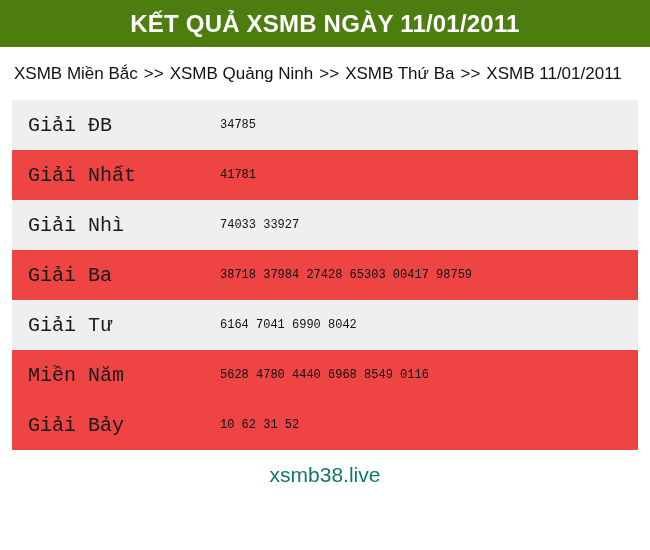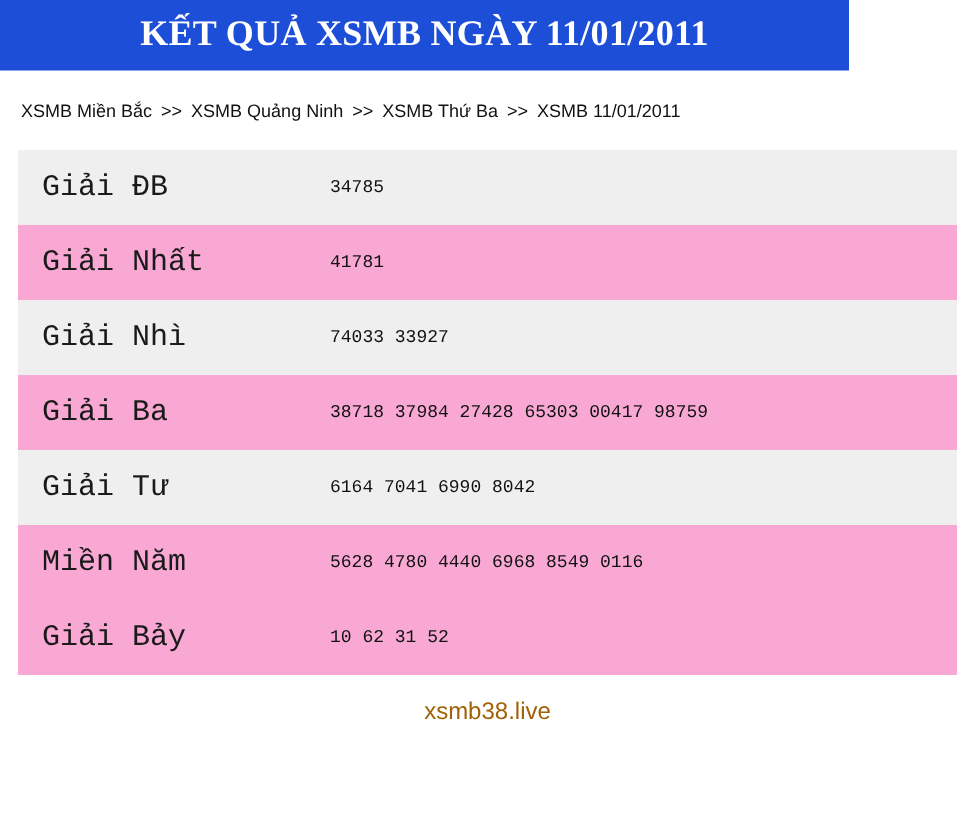--- a/index.html
+++ b/index.html
@@ -4,42 +4,41 @@
 <style>
   * { margin: 0; padding: 0; box-sizing: border-box; }
   html, body {
     width: 650px;
     height: 550px;
     background: #ffffff;
     font-family: "Liberation Sans", sans-serif;
     overflow: hidden;
   }
   .header {
-    width: 566px;
+    width: 650px;
     height: 47px;
-    background: #1d4ed8;
+    background: #4d7c0f;
     display: flex;
     align-items: center;
     justify-content: center;
-    font-family: Liberation Serif, serif;
   }
   .header .title {
     color: #ffffff;
     font-size: 24px;
     font-weight: bold;
     letter-spacing: 0.2px;
     white-space: nowrap;
   }
   .breadcrumb {
     width: 650px;
     height: 53px;
     display: flex;
     align-items: center;
     padding-left: 14px;
-    font-size: 12px;
+    font-size: 17px;
     color: #111111;
     white-space: nowrap;
   }
   .breadcrumb .crumb {
     cursor: pointer;
     color: #111111;
     text-decoration: none;
   }
   .breadcrumb .sep {
     margin: 0 6px;
@@ -47,21 +46,21 @@
   }
   .results-table {
     margin: 0 12px;
     width: 626px;
     font-family: Liberation Mono, monospace;
   }
   .row {
     height: 50px;
     display: flex;
     align-items: center;
-    background: #f9a8d4;
+    background: #ef4444;
   }
   .row.alt {
     background: #EFEFEF;
   }
   .cell-label {
     width: 208px;
     padding-left: 16px;
     font-size: 20px;
     color: #1a1a1a;
     flex-shrink: 0;
@@ -72,22 +71,22 @@
     white-space: nowrap;
   }
   .footer {
     width: 650px;
     height: 50px;
     display: flex;
     align-items: center;
     justify-content: center;
   }
   .footer .site {
-    font-size: 16px;
-    color: #a16207;
+    font-size: 21px;
+    color: #0f766e;
   }
 </style>
 </head>
 <body>
 
 <div class="header">
   <div class="title">KẾT QUẢ XSMB NGÀY 11/01/2011</div>
 </div>
 
 <div class="breadcrumb">

